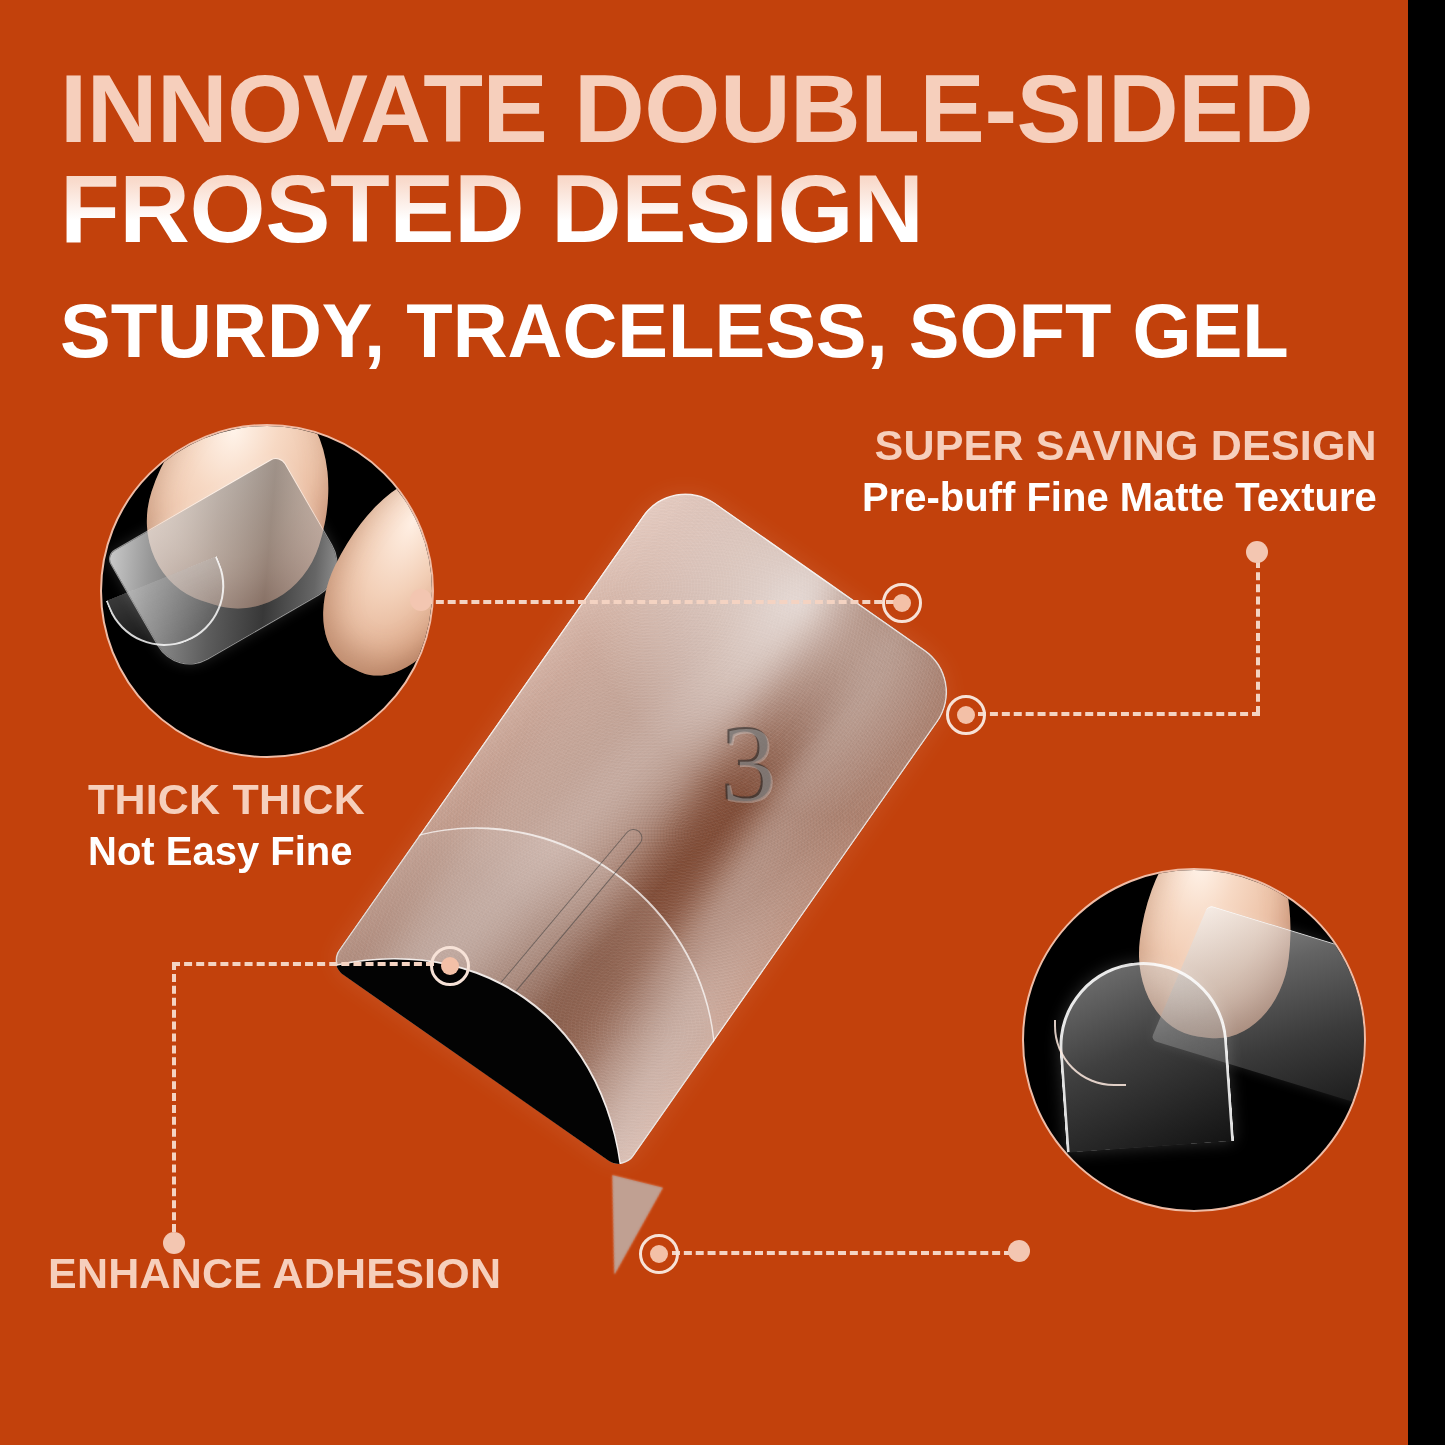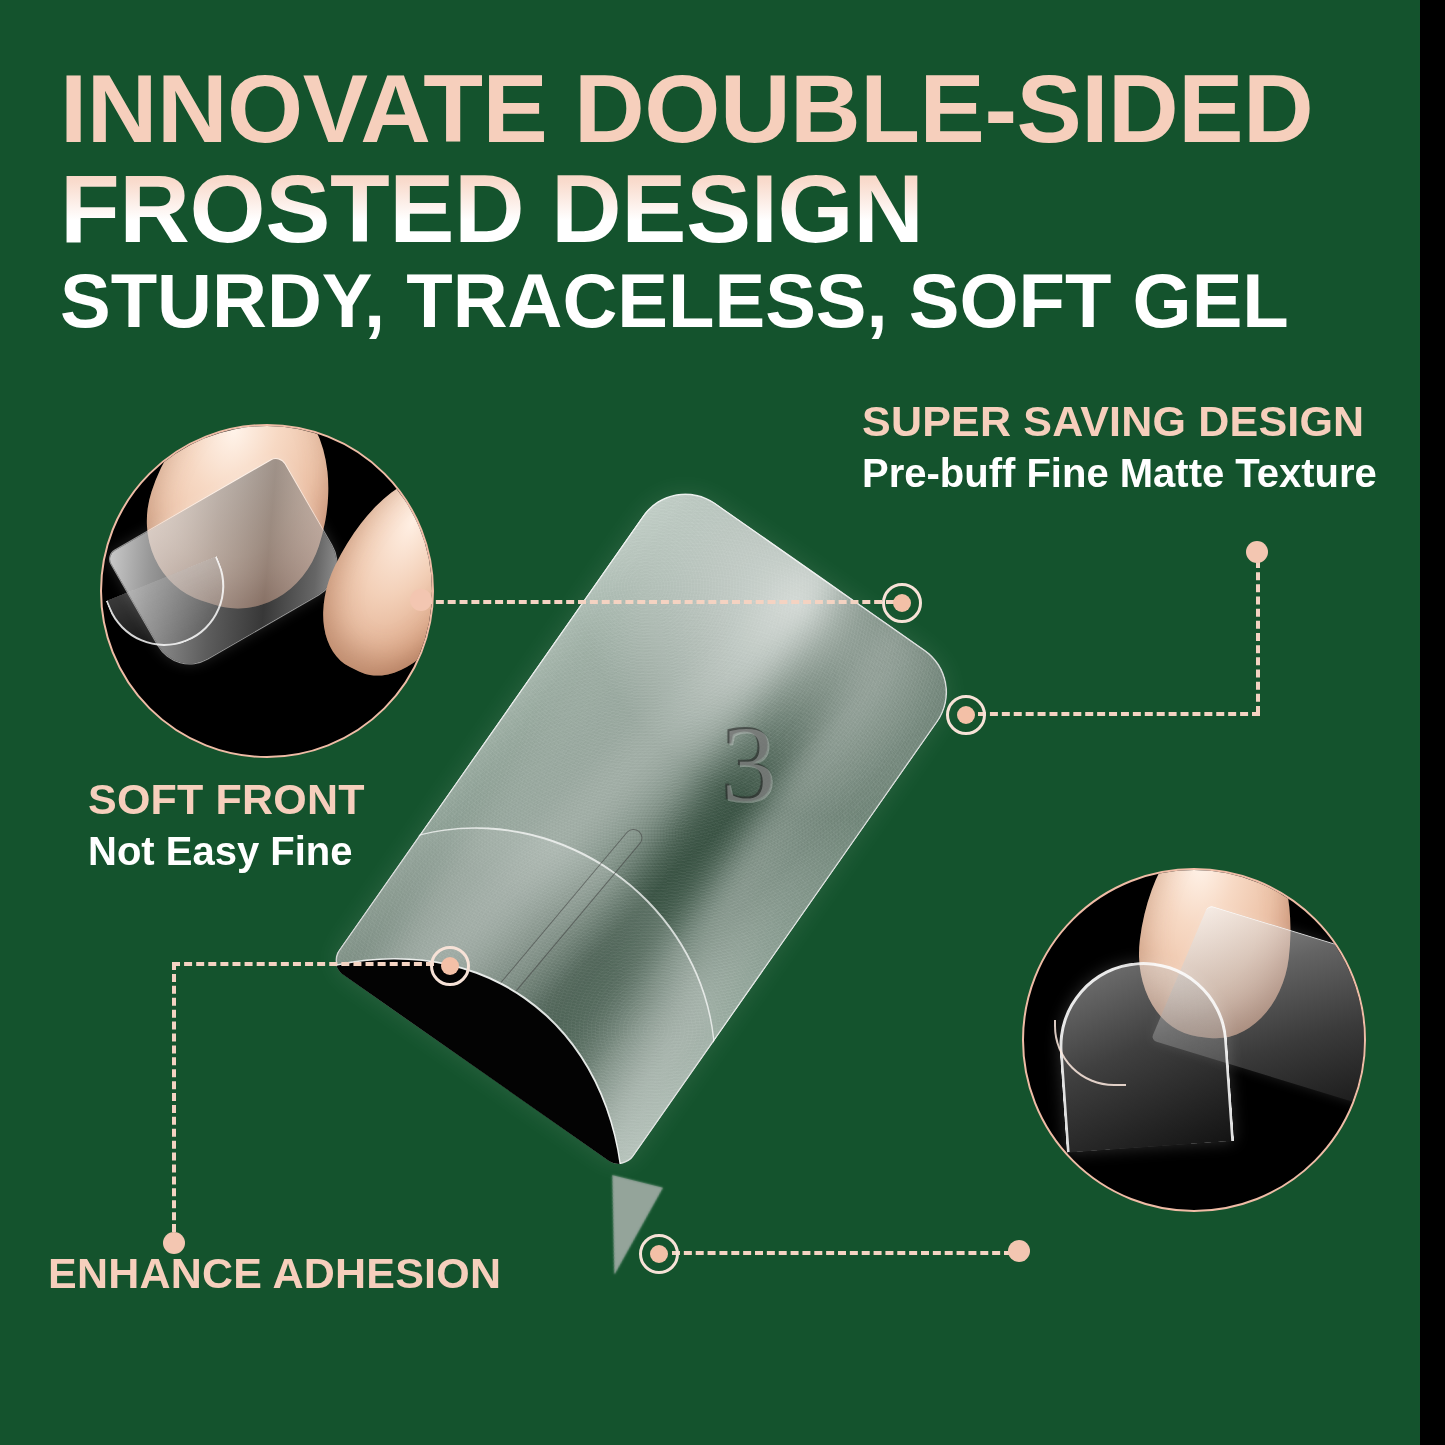--- a/index.html
+++ b/index.html
@@ -5,23 +5,22 @@
 <style>
   html,body{margin:0;padding:0;background:#000;}
   body{
     font-family:"Liberation Sans", sans-serif;
     -webkit-font-smoothing:antialiased;
   }
   #stage{
     position:relative;
     width:1408px;
     height:1445px;
-    background:#14532d;
+    background:#c2410c;
     overflow:hidden;
-    padding-left:12px;
   }
 
   
   .headline{
     position:absolute;
     left:60px;
     top:62px;
     width:1340px;
     z-index:40;
   }
@@ -44,21 +43,21 @@
     background:linear-gradient(180deg,#F6CFBC 0%,#F9DCCE 22%,#FFFFFF 62%,#FFFFFF 100%);
     -webkit-background-clip:text;
     background-clip:text;
     color:transparent;
     -webkit-text-fill-color:transparent;
     transform:scaleX(1.02);
     transform-origin:left center;
   }
   .h3{
     font-size:76px;
-    margin-top:8px;
+    margin-top:38px;
     color:#FFFFFF;
     letter-spacing:0px;
     font-weight:700;
     transform:scaleX(1.0);
     transform-origin:left center;
   }
 
   
   .callout{ position:absolute; z-index:45; }
   .callout .c-title{
@@ -72,21 +71,21 @@
   .callout .c-sub{
     font-weight:700;
     color:#FFFFFF;
     line-height:1.05;
     white-space:nowrap;
     font-size:40px;
     margin-top:8px;
     letter-spacing:0px;
   }
 
-  #co-super{ left:862px; top:400px; text-align:left; }
+  #co-super{ left:862px; top:424px; text-align:right; }
   #co-thick{ left:88px;  top:778px; text-align:left; }
   #co-enhance{ left:48px; top:1252px; text-align:left; }
   #co-ultra{  left:1046px; top:1222px; text-align:left; }
 
   
   .inset{
     position:absolute;
     border-radius:50%;
     border:2px solid #EFBCA6;
     overflow:hidden;
@@ -352,21 +351,21 @@
   <div class="dot-ring" style="left:639px; top:1234px;"></div>
   <div class="dash-h" style="left:672px; top:1251px; width:340px;"></div>
   <div class="dot-solid" style="left:1008px; top:1240px;"></div>
 
   <div class="callout" id="co-super">
     <div class="c-title">SUPER SAVING DESIGN</div>
     <div class="c-sub">Pre-buff Fine Matte Texture</div>
   </div>
 
   <div class="callout" id="co-thick">
-    <div class="c-title">SOFT FRONT</div>
+    <div class="c-title">THICK THICK</div>
     <div class="c-sub">Not Easy Fine</div>
   </div>
 
   <div class="callout" id="co-enhance">
     <div class="c-title">ENHANCE ADHESION</div>
   </div>
 
 
 </div>
 

